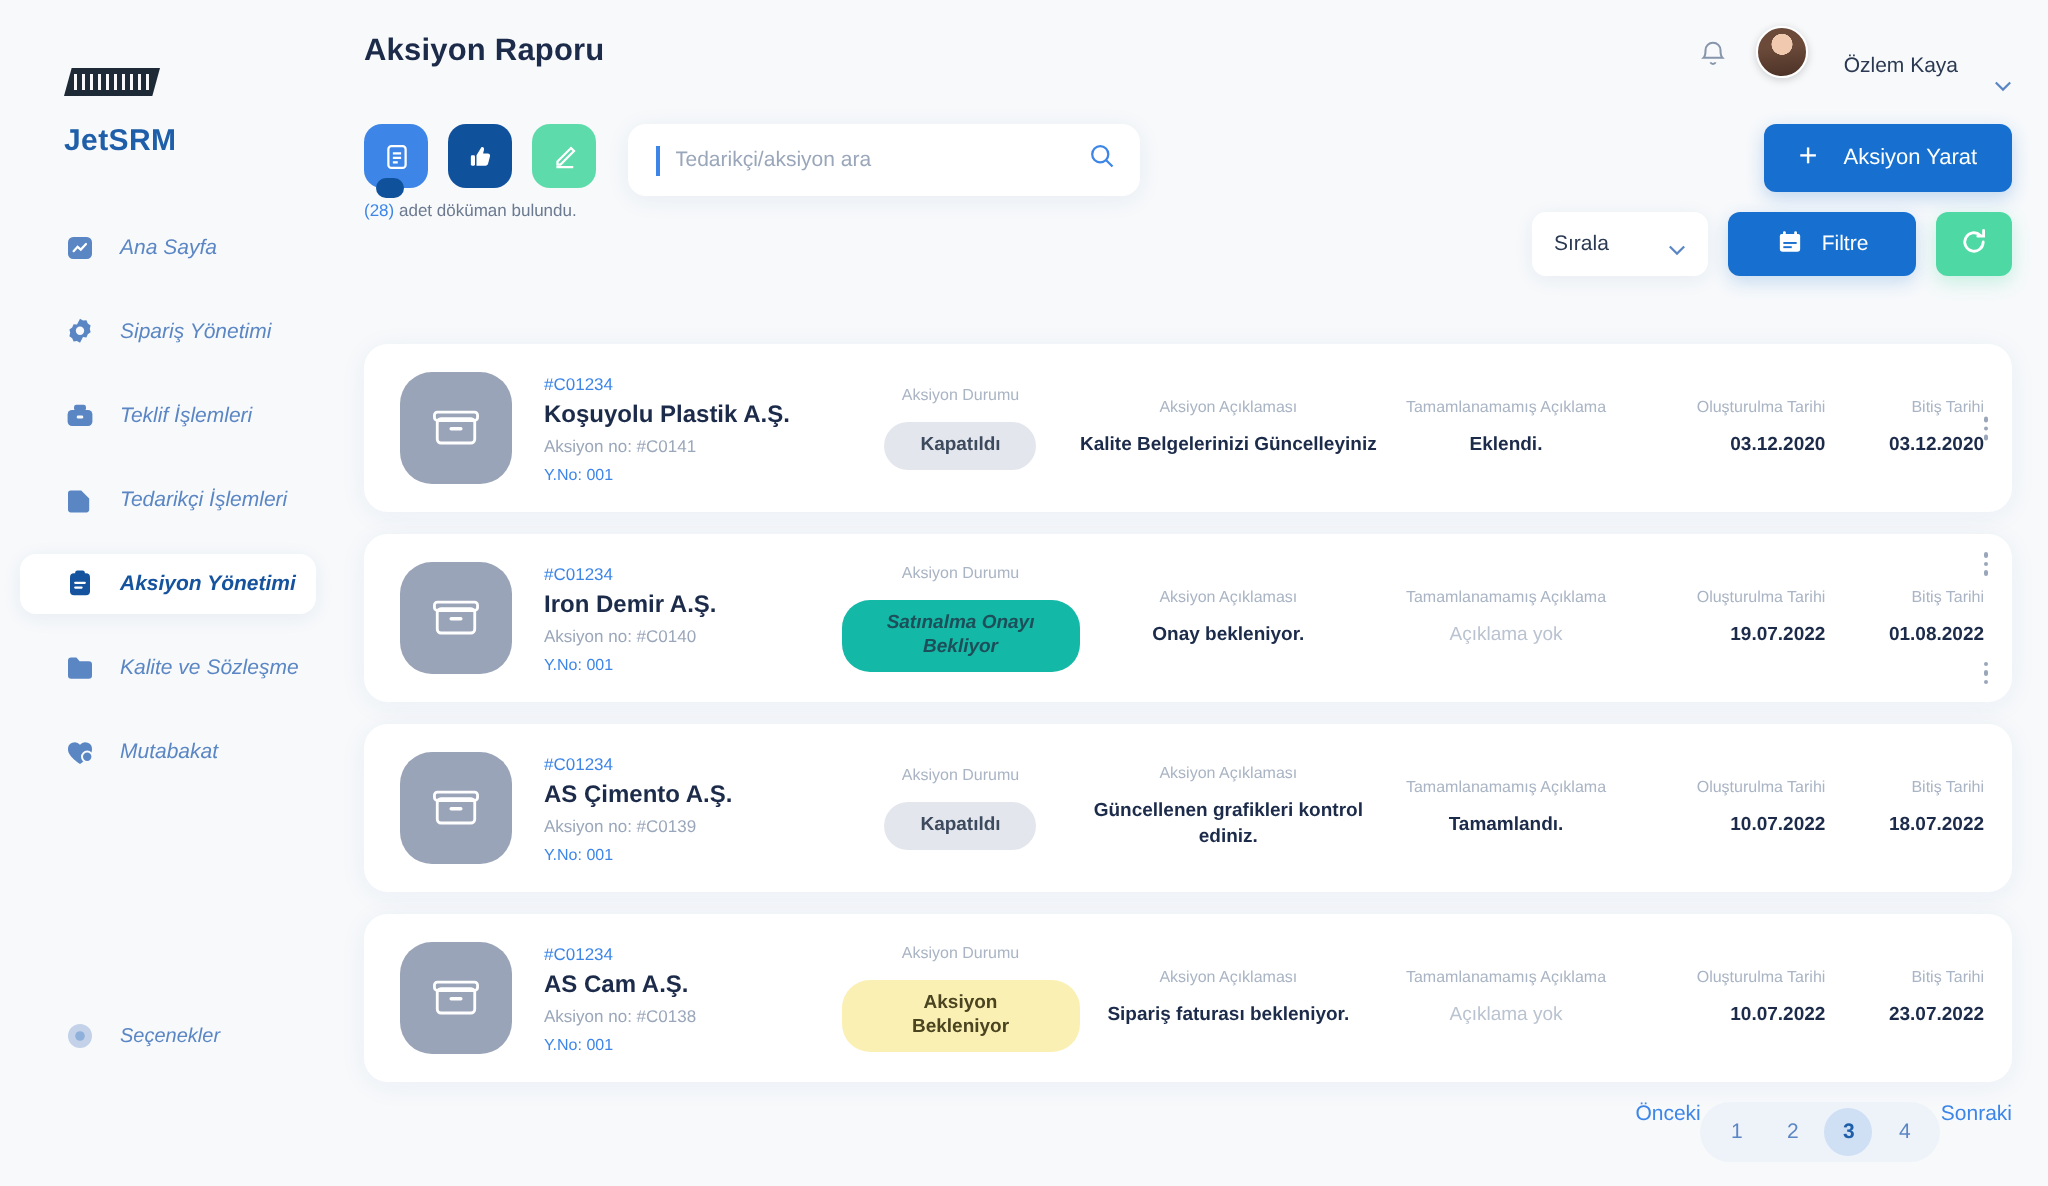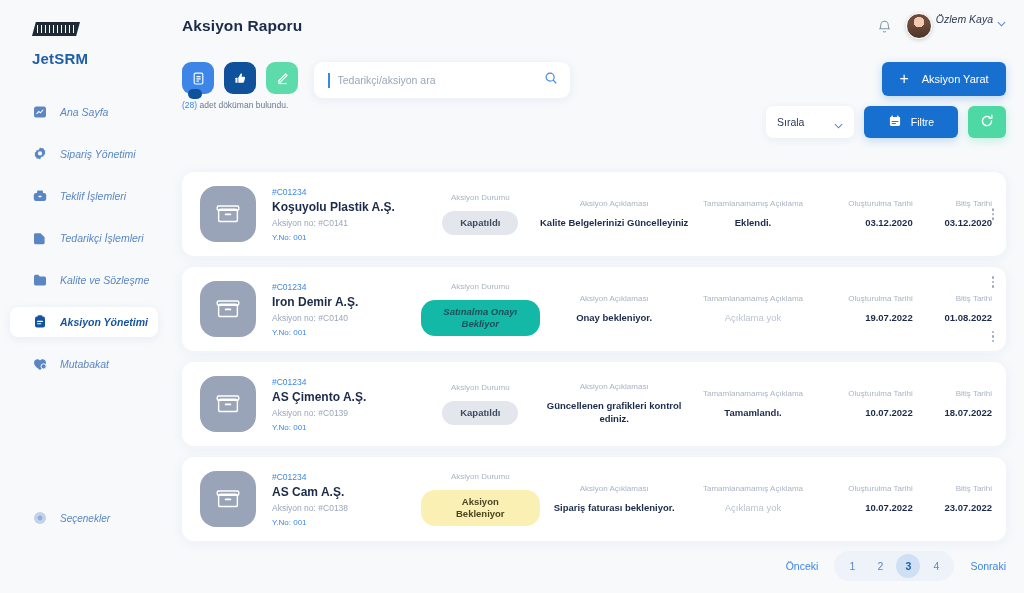--- a/index.html
+++ b/index.html
@@ -10,21 +10,21 @@
     overflow: hidden;
   }
   .app { position: relative; width: 1024px; height: 593px; display: flex; background: #f7f9fb; }
 
   
   .sidebar {
     width: 168px; height: 593px;
     background: #f7f9fb;
     flex: 0 0 168px;
     position: relative;
-    padding-top: 18px;
+    padding-top: 30px;
   }
   .logo-mark {
     margin: 4px 0 0 32px;
     width: 48px; height: 14px;
     background: #1f2a37;
     -webkit-clip-path: polygon(8% 0, 100% 0, 92% 100%, 0% 100%);
     clip-path: polygon(8% 0, 100% 0, 92% 100%, 0% 100%);
     position: relative;
   }
   .logo-mark::after{
@@ -55,21 +55,21 @@
   }
   .options .nav-label { color: #5b86c4; font-size: 10px; }
 
   
   .main { flex: 1; position: relative; height: 593px; }
 
   .topbar { height: 52px; display: flex; align-items: center; padding: 0 18px 0 14px; }
   .page-title { font-size: 15.5px; font-weight: bold; color: #1c2b4a; letter-spacing: .1px; }
   .topbar-right { margin-left: auto; display: flex; align-items: center; gap: 14px; }
   .bell { width: 15px; height: 15px; cursor: pointer; }
-  .user { display: flex; align-items: flex-start; gap: 4px; cursor: pointer; font-style: italic; }
+  .user { display: flex; align-items: flex-end; gap: 18px; cursor: pointer; }
   .avatar {
     width: 26px; height: 26px; border-radius: 50%;
     background: radial-gradient(circle at 50% 34%, #f0c9ae 0 26%, transparent 27%),
                 linear-gradient(175deg,#6b4a3a 0 40%, #4b3226 100%);
     border: 1.5px solid #fff;
     box-shadow: 0 1px 4px rgba(0,0,0,.18);
     overflow: hidden;
   }
   .user-name { font-size: 10.5px; color: #2b3a52; }
   .caret { width: 9px; height: 6px; }
@@ -189,21 +189,21 @@
     display: flex; flex-direction: column; gap: 2px; cursor: pointer;
   }
   .dots span { width: 2.5px; height: 2.5px; border-radius: 50%; background: #9aa7ba; display: block; }
   .dots.mid { top: 50%; transform: translateY(-50%); }
   .dots.top { top: 9px; }
   .dots.bot { bottom: 9px; }
 
   
   .pagination {
     position: absolute; right: 18px; bottom: 12px;
-    display: flex; align-items: center; gap: 16px;
+    display: flex; align-items: flex-start; 
   }
   .pg-link { font-size: 10.5px; color: #3d86e8; cursor: pointer; }
   .pg-nums {
     display: flex; align-items: center; gap: 4px;
     background: #eef3f9; border-radius: 16px; padding: 3px 6px;
   }
   .pg-num {
     width: 24px; height: 24px; border-radius: 50%;
     display: flex; align-items: center; justify-content: center;
     font-size: 10.5px; color: #5b86c4; cursor: pointer;
@@ -240,33 +240,33 @@
               <rect x="6.4" y="7.8" width="3.2" height="1.4" rx=".6" fill="#f7f9fb"></rect>
             </svg></span>
       <span class="nav-label">Teklif İşlemleri</span>
     </div>
     <div class="nav-item">
       <span class="nav-icon"><svg viewBox="0 0 16 16" width="16" height="16">
               <path d="M3.4 3.2h5.2l4 4v5.6a1.4 1.4 0 0 1-1.4 1.4H3.4A1.4 1.4 0 0 1 2 12.8V4.6a1.4 1.4 0 0 1 1.4-1.4z" fill="#5b86c4"></path>
             </svg></span>
       <span class="nav-label">Tedarikçi İşlemleri</span>
     </div>
-    <div class="nav-item">
-      <span class="nav-icon"><svg viewBox="0 0 16 16" width="16" height="16">
-              <path d="M2 4.4a1.6 1.6 0 0 1 1.6-1.6h2.6l1.6 1.8h4.6A1.6 1.6 0 0 1 14 6.2v5.6a1.6 1.6 0 0 1-1.6 1.6H3.6A1.6 1.6 0 0 1 2 11.8z" fill="#5b86c4"></path>
-            </svg></span>
-      <span class="nav-label">Kalite ve Sözleşme</span>
-    </div>
     <div class="nav-item active">
       <span class="nav-icon"><svg viewBox="0 0 16 16" width="16" height="16">
               <rect x="3" y="2.6" width="10" height="11" rx="2" fill="#15539e"></rect>
               <rect x="5.6" y="1.2" width="4.8" height="2.6" rx="1.1" fill="#15539e"></rect>
               <path d="M5.6 7.4h4.8M5.6 9.8h3.2" stroke="#fff" stroke-width="1.1" stroke-linecap="round"></path>
             </svg></span>
       <span class="nav-label">Aksiyon Yönetimi</span>
+    </div>
+    <div class="nav-item">
+      <span class="nav-icon"><svg viewBox="0 0 16 16" width="16" height="16">
+              <path d="M2 4.4a1.6 1.6 0 0 1 1.6-1.6h2.6l1.6 1.8h4.6A1.6 1.6 0 0 1 14 6.2v5.6a1.6 1.6 0 0 1-1.6 1.6H3.6A1.6 1.6 0 0 1 2 11.8z" fill="#5b86c4"></path>
+            </svg></span>
+      <span class="nav-label">Kalite ve Sözleşme</span>
     </div>
     <div class="nav-item">
       <span class="nav-icon"><svg viewBox="0 0 16 16" width="16" height="16">
               <path d="M8 14s-6-3.6-6-7.2A3.4 3.4 0 0 1 8 4.4a3.4 3.4 0 0 1 6 2.4C14 10.4 8 14 8 14z" fill="#5b86c4"></path>
               <circle cx="11.6" cy="10.4" r="2.6" fill="#5b86c4" stroke="#f7f9fb" stroke-width="1"></circle>
             </svg></span>
       <span class="nav-label">Mutabakat</span>
     </div>
       </nav>
     <div class="options">

